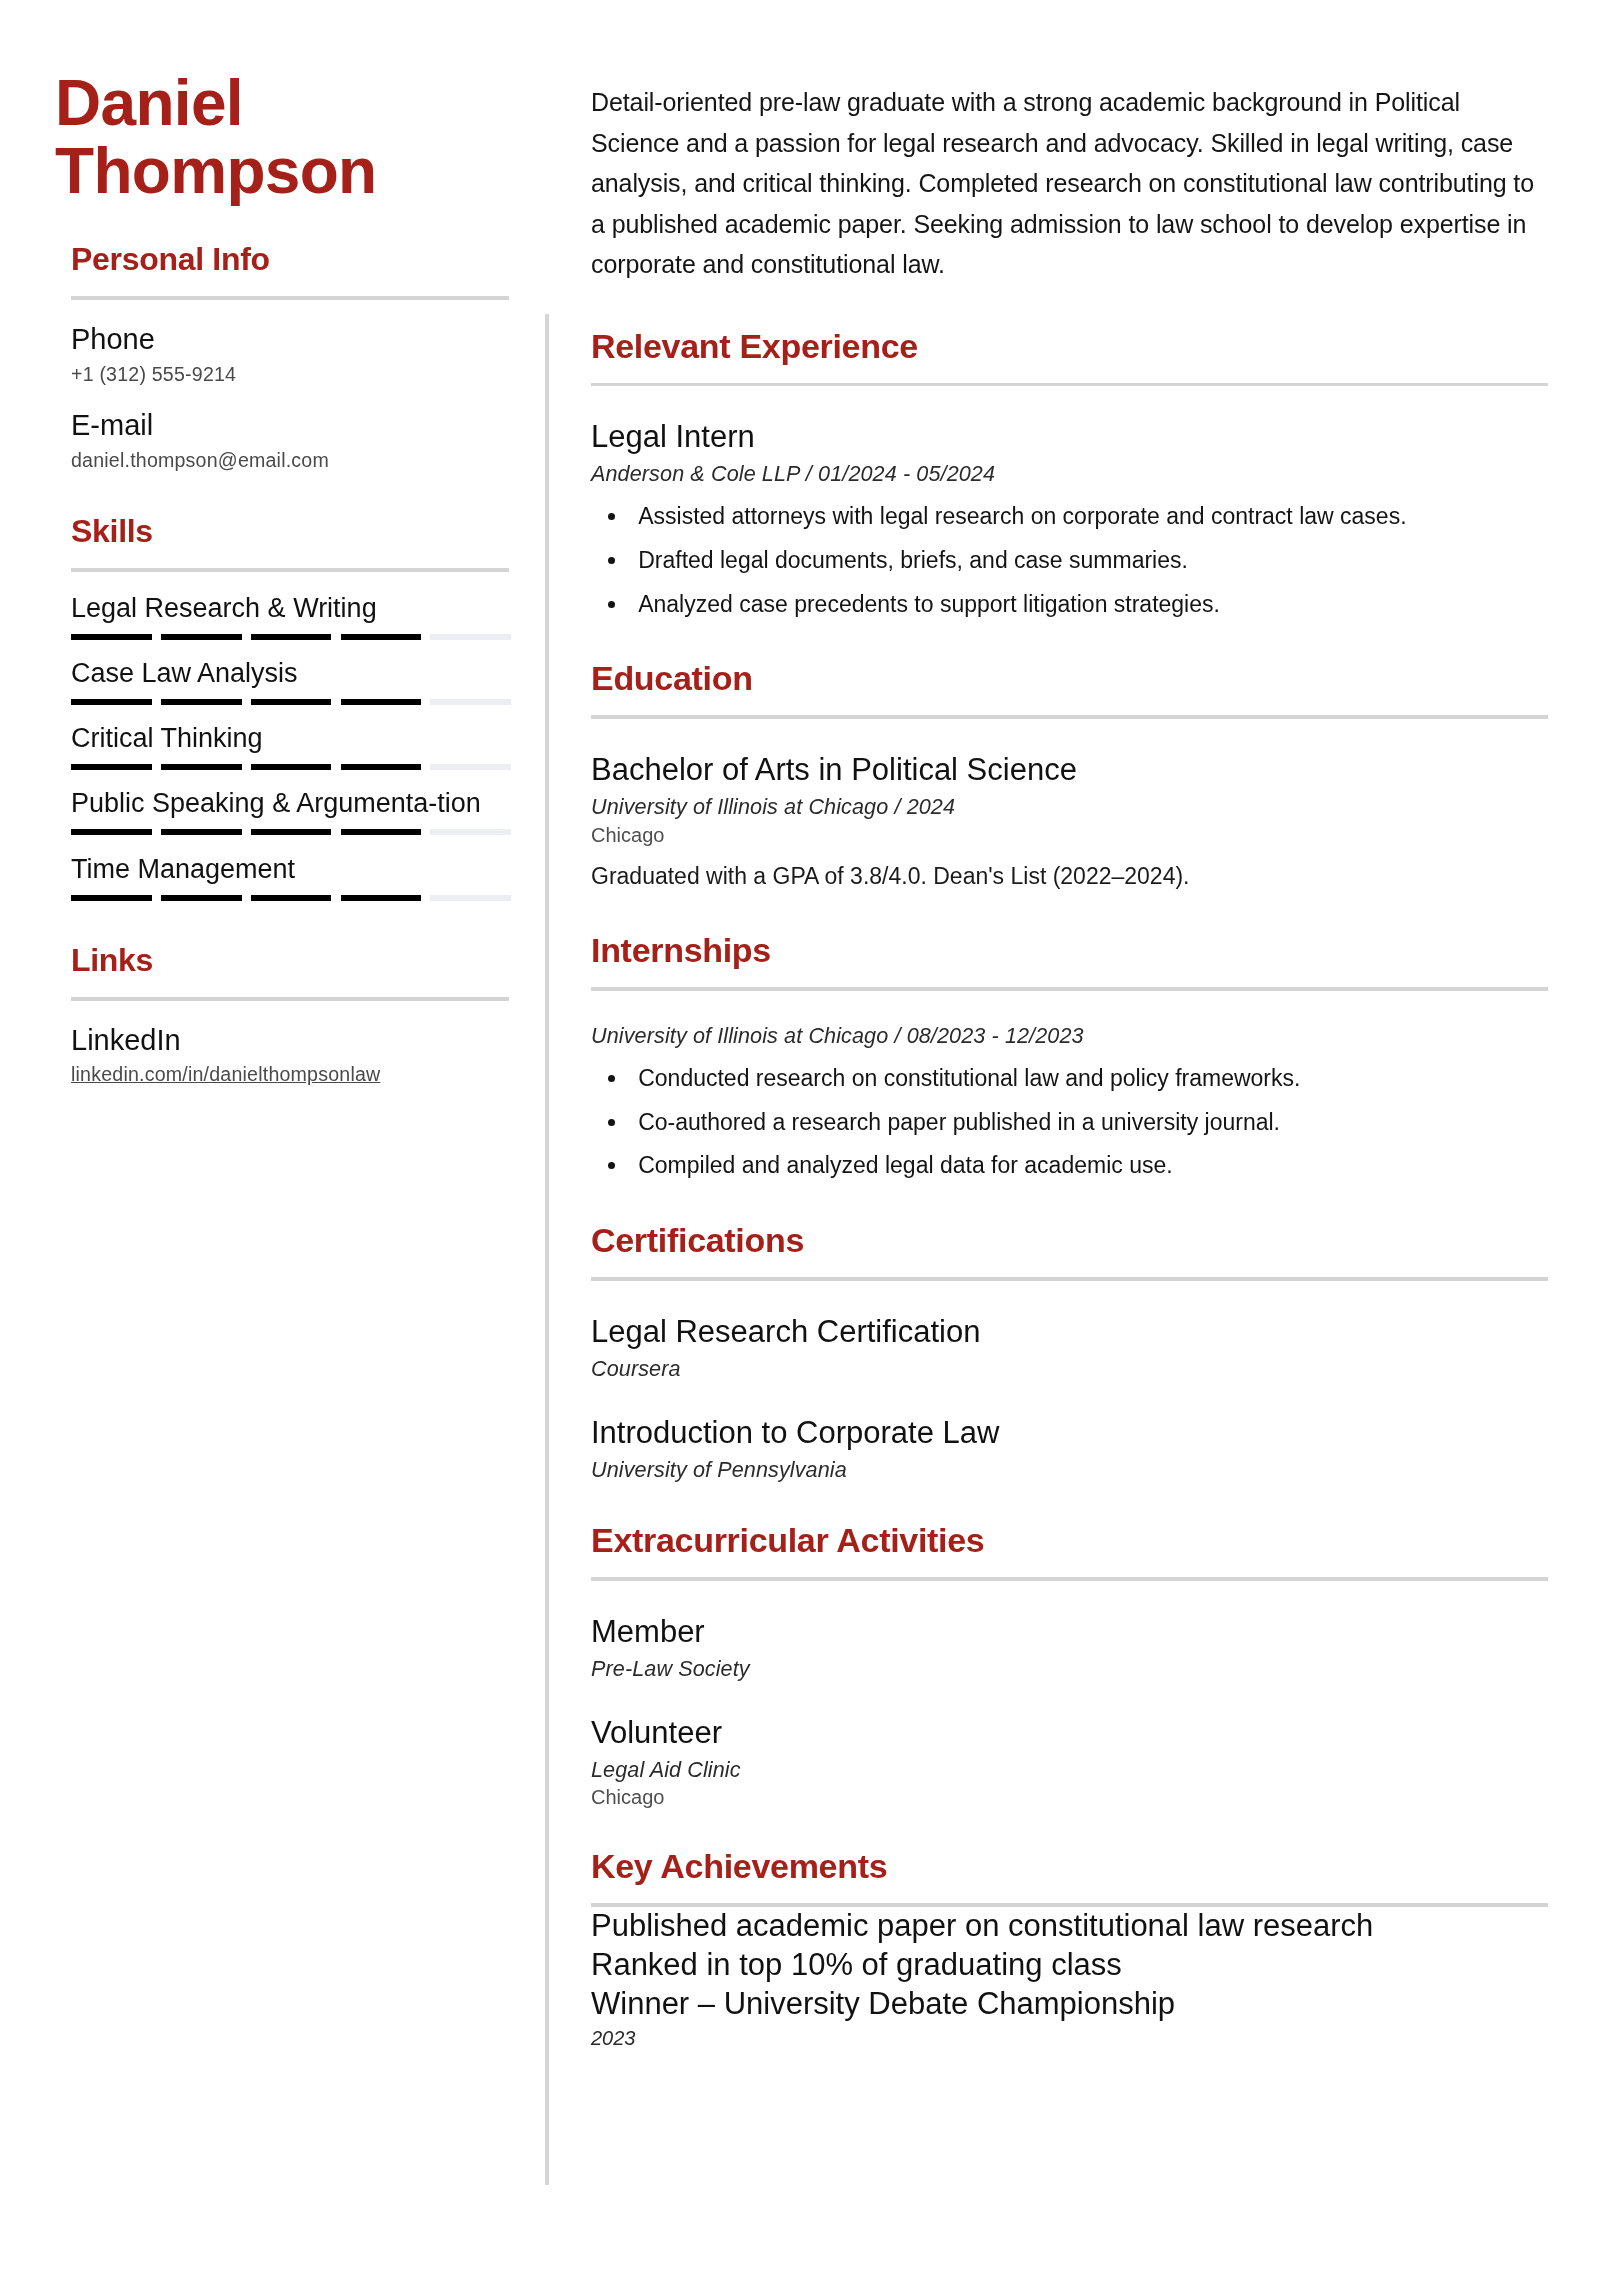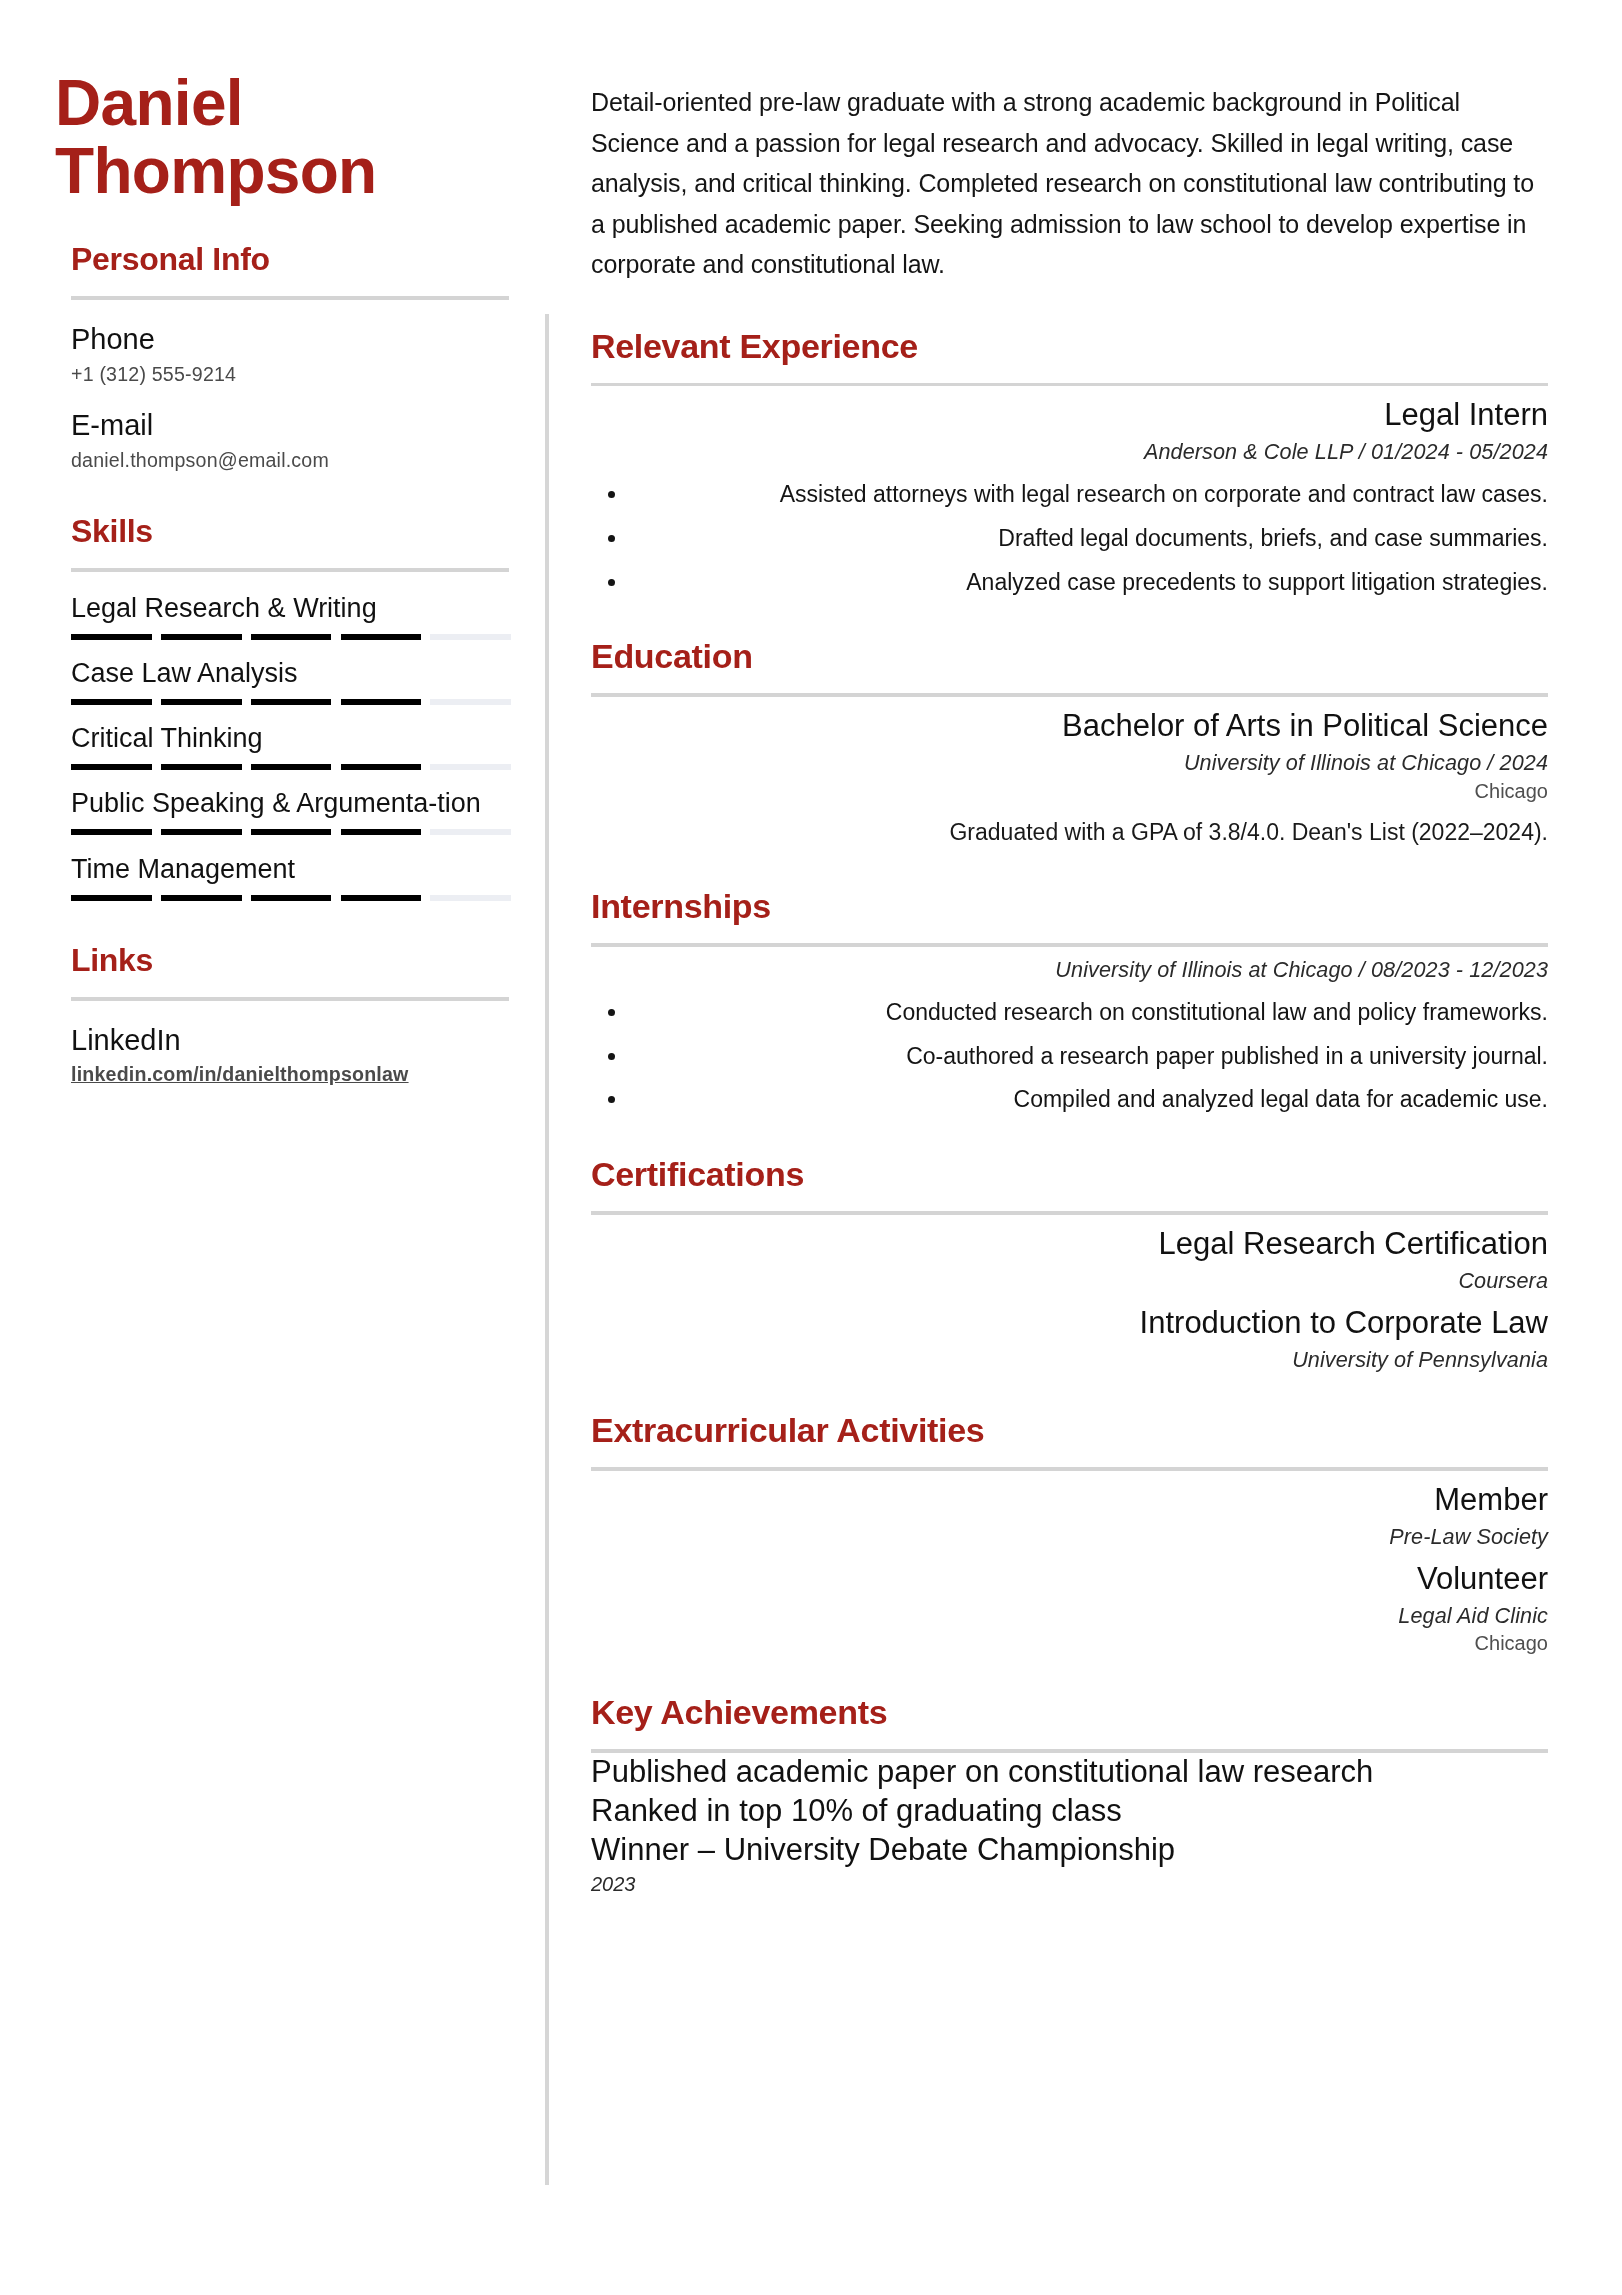--- a/index.html
+++ b/index.html
@@ -45,39 +45,39 @@
   .rule { height:3.9px; background:#d4d4d4; width:100%; }
   .sidebar .rule { width:438px; }
   .sec { margin-bottom:0; }
   .sidebar .sec { margin-bottom:41px;margin-left:16px; }
   .main .sec { margin-bottom:38px; }
 
   
   .contact-block { margin-top:22px; }
   .contact-label { font-size:29px; color:#111; line-height:1.2; }
   .contact-value { font-size:19.6px; color:#4a4a4a; margin-top:5.9px; letter-spacing:0.2px; }
-  .contact-value.link { text-decoration:underline;font-weight:bold; }
+  .contact-value.link { text-decoration:underline; }
 
   
   .skills-list { margin-top:21px; }
   .skill { margin-bottom:9.2px; }
   .skill-name {
     font-size:27px; color:#111; line-height:1.18;
     width:432px; margin-bottom:9.2px;
   }
   .bar { display:flex; gap:9.2px; width:440px; margin-bottom:18.3px; }
   .seg { height:5.9px; flex:1 1 0; background:#eceef3; }
   .seg.on { background:#000000; }
 
   
   .summary {
     font-size:25px; line-height:1.62; color:#151515;
     margin-bottom:42px; letter-spacing:-0.1px;
   }
-  .entry { margin-top:10px;text-align:right; }
+  .entry { margin-top:32px; }
   .entry:first-child { margin-top:22px; }
   .entry-title { font-size:31px; color:#111; line-height:1.22; }
   .entry-sub {
     font-style:italic; font-size:21.6px; color:#2b2b2b;
     margin-top:5.2px; letter-spacing:0.1px;
   }
   .entry-loc { font-size:20px; color:#4f4f4f; margin-top:3.9px; }
   .entry-desc { font-size:23px; color:#1a1a1a; margin-top:13px; line-height:1.45; }
   ul.bullets { margin:11.8px 0 0 38px; }
   ul.bullets li {

